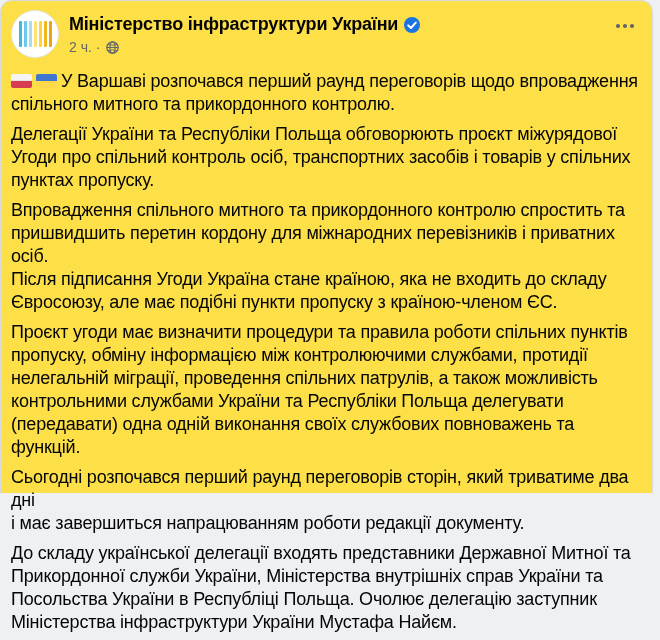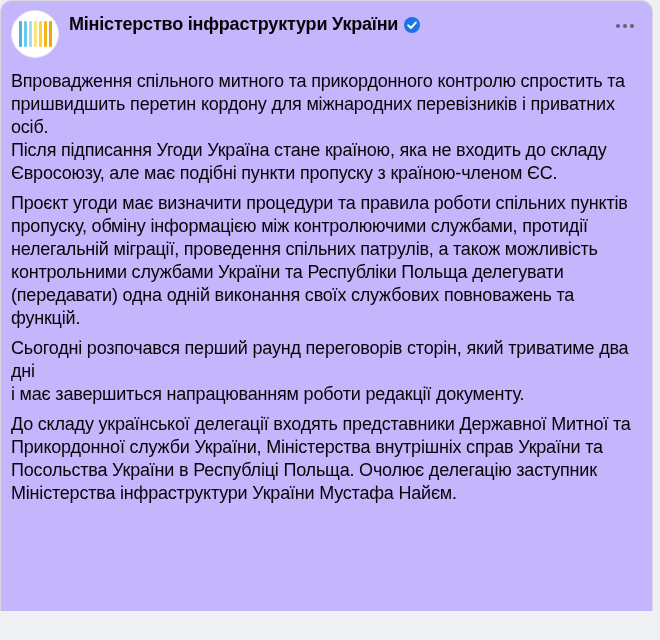--- a/index.html
+++ b/index.html
@@ -4,22 +4,22 @@
 <style>
   * { margin:0; padding:0; box-sizing:border-box; }
   html,body { width:660px; height:640px; overflow:hidden; }
   body {
     background:#eef0f3;
     font-family:"Liberation Sans","DejaVu Sans",sans-serif;
     position:relative;
   }
   .post-card {
     position:absolute; left:0; top:2;
-    width:653px; height:611px;
-    background:#c4b5fd;
+    width:653px; height:493px;
+    background:#fde047;
     border:1px solid #d8dadf;
     border-radius:12px 12px 0 0;
     border-bottom:none;
   }
   
   .header { display:flex; align-items:flex-start; padding:9px 14px 0 10px; }
   .avatar {
     width:48px; height:48px; border-radius:50%;
     background:#ffffff; border:1px solid #e4e6ea;
     display:flex; align-items:center; justify-content:center;
@@ -76,30 +76,45 @@
     </div>
 
     <div class="header-text">
       <div class="name-row">
         <span class="page-name">Міністерство інфраструктури України</span>
         <svg class="verified" viewBox="0 0 16 16">
           <circle cx="8" cy="8" r="8" fill="#1b74e4"></circle>
           <path d="M4.2 8.4 L6.9 11 L11.8 5.6" stroke="#ffffff" stroke-width="2" fill="none" stroke-linecap="round" stroke-linejoin="round"></path>
         </svg>
       </div>
+      <div class="meta-row">
+        <span>2 ч.</span>
+        <span>·</span>
+        <svg class="globe" viewBox="0 0 16 16">
+          <circle cx="8" cy="8" r="7" fill="none" stroke="#65676b" stroke-width="1.6"></circle>
+          <ellipse cx="8" cy="8" rx="3.2" ry="7" fill="none" stroke="#65676b" stroke-width="1.4"></ellipse>
+          <line x1="1" y1="8" x2="15" y2="8" stroke="#65676b" stroke-width="1.4"></line>
+          <path d="M2.5 4.2 Q8 6 13.5 4.2 M2.5 11.8 Q8 10 13.5 11.8" fill="none" stroke="#65676b" stroke-width="1.2"></path>
+        </svg>
+      </div>
     </div>
 
     <div class="menu-dots" title="">
       <i></i>
       <i></i>
       <i></i>
     </div>
   </div>
 
   <div class="post-body">
+    <p><span class="flag flag-pl"><i class="top"></i><i class="bot"></i></span><span class="flag flag-ua"><i class="top"></i><i class="bot"></i></span><span>У Варшаві розпочався перший раунд переговорів щодо впровадження
+спільного митного та прикордонного контролю.</span></p>
+    <p>Делегації України та Республіки Польща обговорюють проєкт міжурядової
+Угоди про спільний контроль осіб, транспортних засобів і товарів у спільних
+пунктах пропуску.</p>
     <p>Впровадження спільного митного та прикордонного контролю спростить та
 пришвидшить перетин кордону для міжнародних перевізників і приватних осіб.
 Після підписання Угоди Україна стане країною, яка не входить до складу
 Євросоюзу, але має подібні пункти пропуску з країною-членом ЄС.</p>
     <p>Проєкт угоди має визначити процедури та правила роботи спільних пунктів
 пропуску, обміну інформацією між контролюючими службами, протидії
 нелегальній міграції, проведення спільних патрулів, а також можливість
 контрольними службами України та Республіки Польща делегувати
 (передавати) одна одній виконання своїх службових повноважень та функцій.</p>
     <p>Сьогодні розпочався перший раунд переговорів сторін, який триватиме два дні

